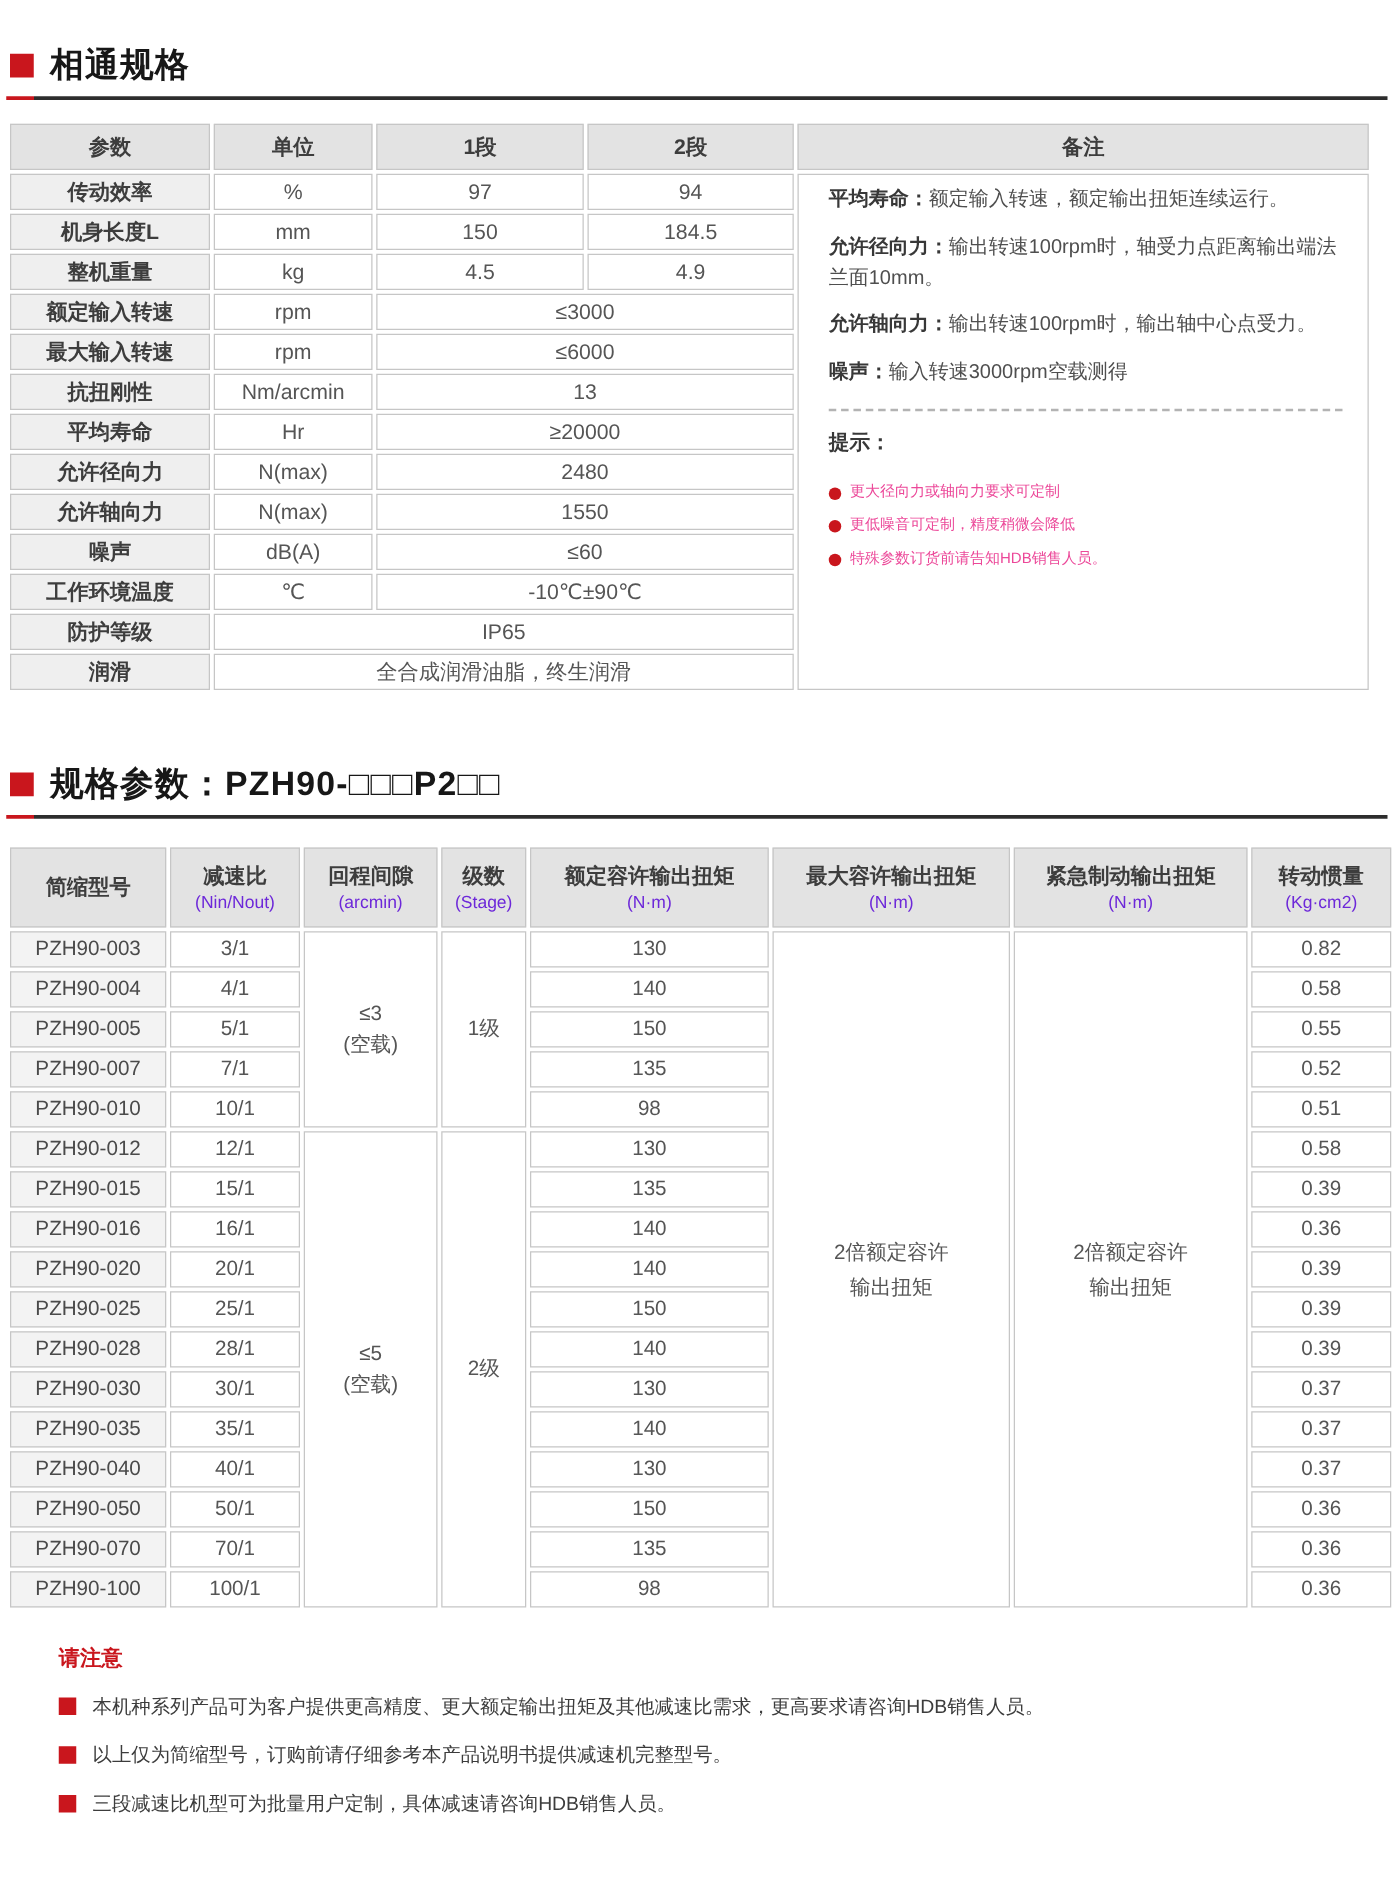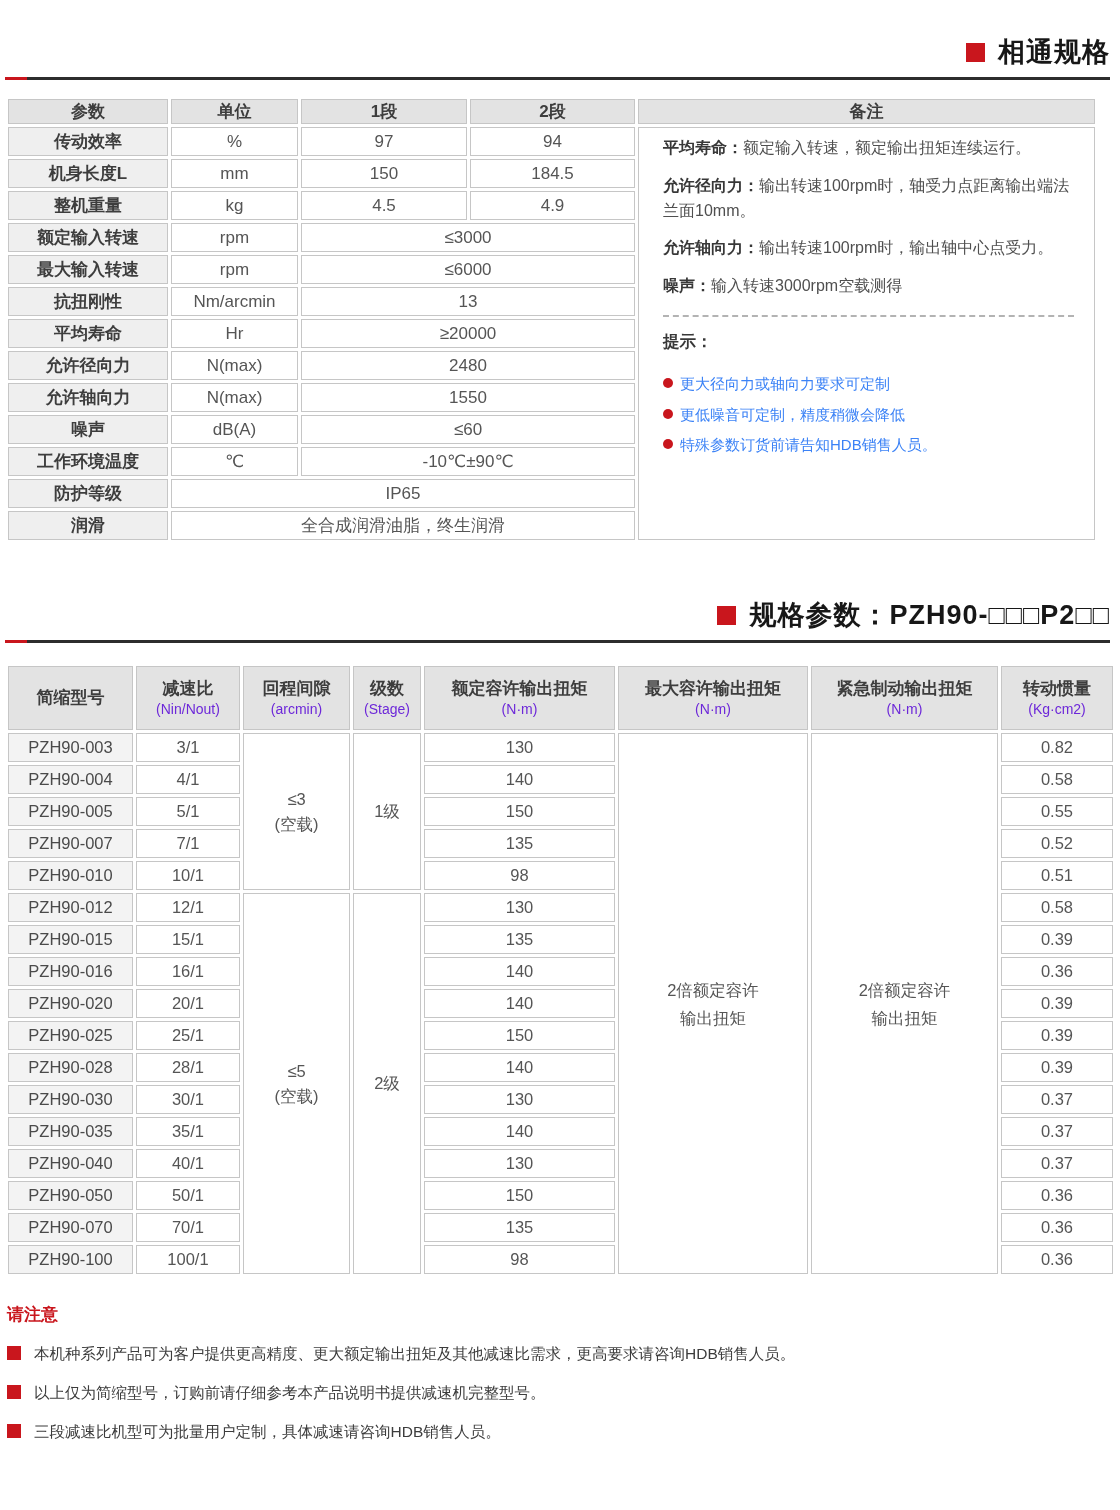--- a/index.html
+++ b/index.html
@@ -5,58 +5,58 @@
   :root{ --accent:#c9161d; }
   *{ box-sizing:border-box; margin:0; padding:0; }
   body{
     width:1120px; background:#ffffff;
     font-family:"Liberation Sans","DejaVu Sans",sans-serif;
     color:#4a4a4a;
   }
   .page{ padding:34px 10px 40px 5px; }
 
   
-  .sec-head{ display:flex; align-items:center; gap:13px; padding-left:3px;justify-content:flex-end; }
+  .sec-head{ display:flex; align-items:center; gap:13px; padding-left:3px; }
   .sq{ width:19px; height:19px; background:var(--accent); flex:none; }
   .sec-title-text{ font-size:27px; font-weight:700; color:#171717; letter-spacing:1px; white-space:nowrap; }
   .sec-rule{ height:3px; margin-top:7px; width:1105px;
     background:linear-gradient(to right, var(--accent) 0 22px, #2d2d2d 22px); }
 
   
   table{ border-collapse:separate; border-spacing:3px; table-layout:fixed; }
   th,td{ border:1px solid #c6c6c6; text-align:center; vertical-align:middle; }
 
   
   .t1{ width:1090px; margin-top:16px; }
-  .t1 th{ background:#e3e3e3; font-size:17px; font-weight:700; color:#3d3d3d; height:25px; }
+  .t1 th{ background:#e3e3e3; font-size:17px; font-weight:700; color:#3d3d3d; height:37px; }
   .t1 td.param{ background:#efefef; font-size:17px; font-weight:700; color:#3d3d3d; height:29px; }
   .t1 td.val{ background:#ffffff; font-size:17px; color:#555555; height:29px; }
   .t1 td.remark{ background:#ffffff; vertical-align:top; text-align:left; padding:8px 20px 10px 24px; }
   .remark-para{ font-size:16px; color:#4f4f4f; line-height:1.55; margin-bottom:13px; }
   .rp-label{ font-weight:700; color:#383838; }
   .dash-rule{ border-top:2px dashed #b3b3b3; margin:16px 0 14px 0; }
   .tips-title{ font-size:16.5px; font-weight:700; color:#383838; margin-bottom:20px; }
-  .tip-item{ display:flex; align-items:flex-start; gap:7px; font-size:15px; color:#3b82f6; line-height:1.45; margin-bottom:9px; }
+  .tip-item{ display:flex; align-items:flex-start; gap:7px; font-size:12px; color:#ec4899; line-height:1.45; margin-bottom:9px; }
   .tip-dot{ width:10px; height:10px; border-radius:50%; background:var(--accent); flex:none; margin-top:5px; }
 
   
   .sec2{ margin-top:54px; }
 
   
   .t2{ width:1105px; margin-top:20px; }
   .t2 th{ background:#e3e3e3; padding:11px 2px; }
   .th-main{ font-size:17px; font-weight:700; color:#3d3d3d; line-height:1.3; }
   .th-sub{ font-size:14px; font-weight:400; color:#6d28d9; line-height:1.3; }
   .t2 td{ background:#ffffff; font-size:16.5px; color:#555555; height:29px; }
   .t2 td.model{ background:#f3f3f3; color:#4a4a4a; }
   .t2 td.group{ line-height:1.5; }
   .t2 td.span-cell{ line-height:1.7; }
 
   
-  .notes{ margin-top:26px; padding-left:2px; }
+  .notes{ margin-top:26px; padding-left:2px;margin-left:40px; }
   .notes-title{ color:var(--accent); font-size:17px; font-weight:700; }
   .note-item{ display:flex; align-items:flex-start; gap:13px; margin-top:17px;
     font-size:15.5px; color:#3c3c3c; line-height:1.4; }
   .note-bullet{ width:14px; height:14px; background:var(--accent); flex:none; margin-top:3px; }
 </style>
 </head>
 <body>
 
 <div class="page">
 

